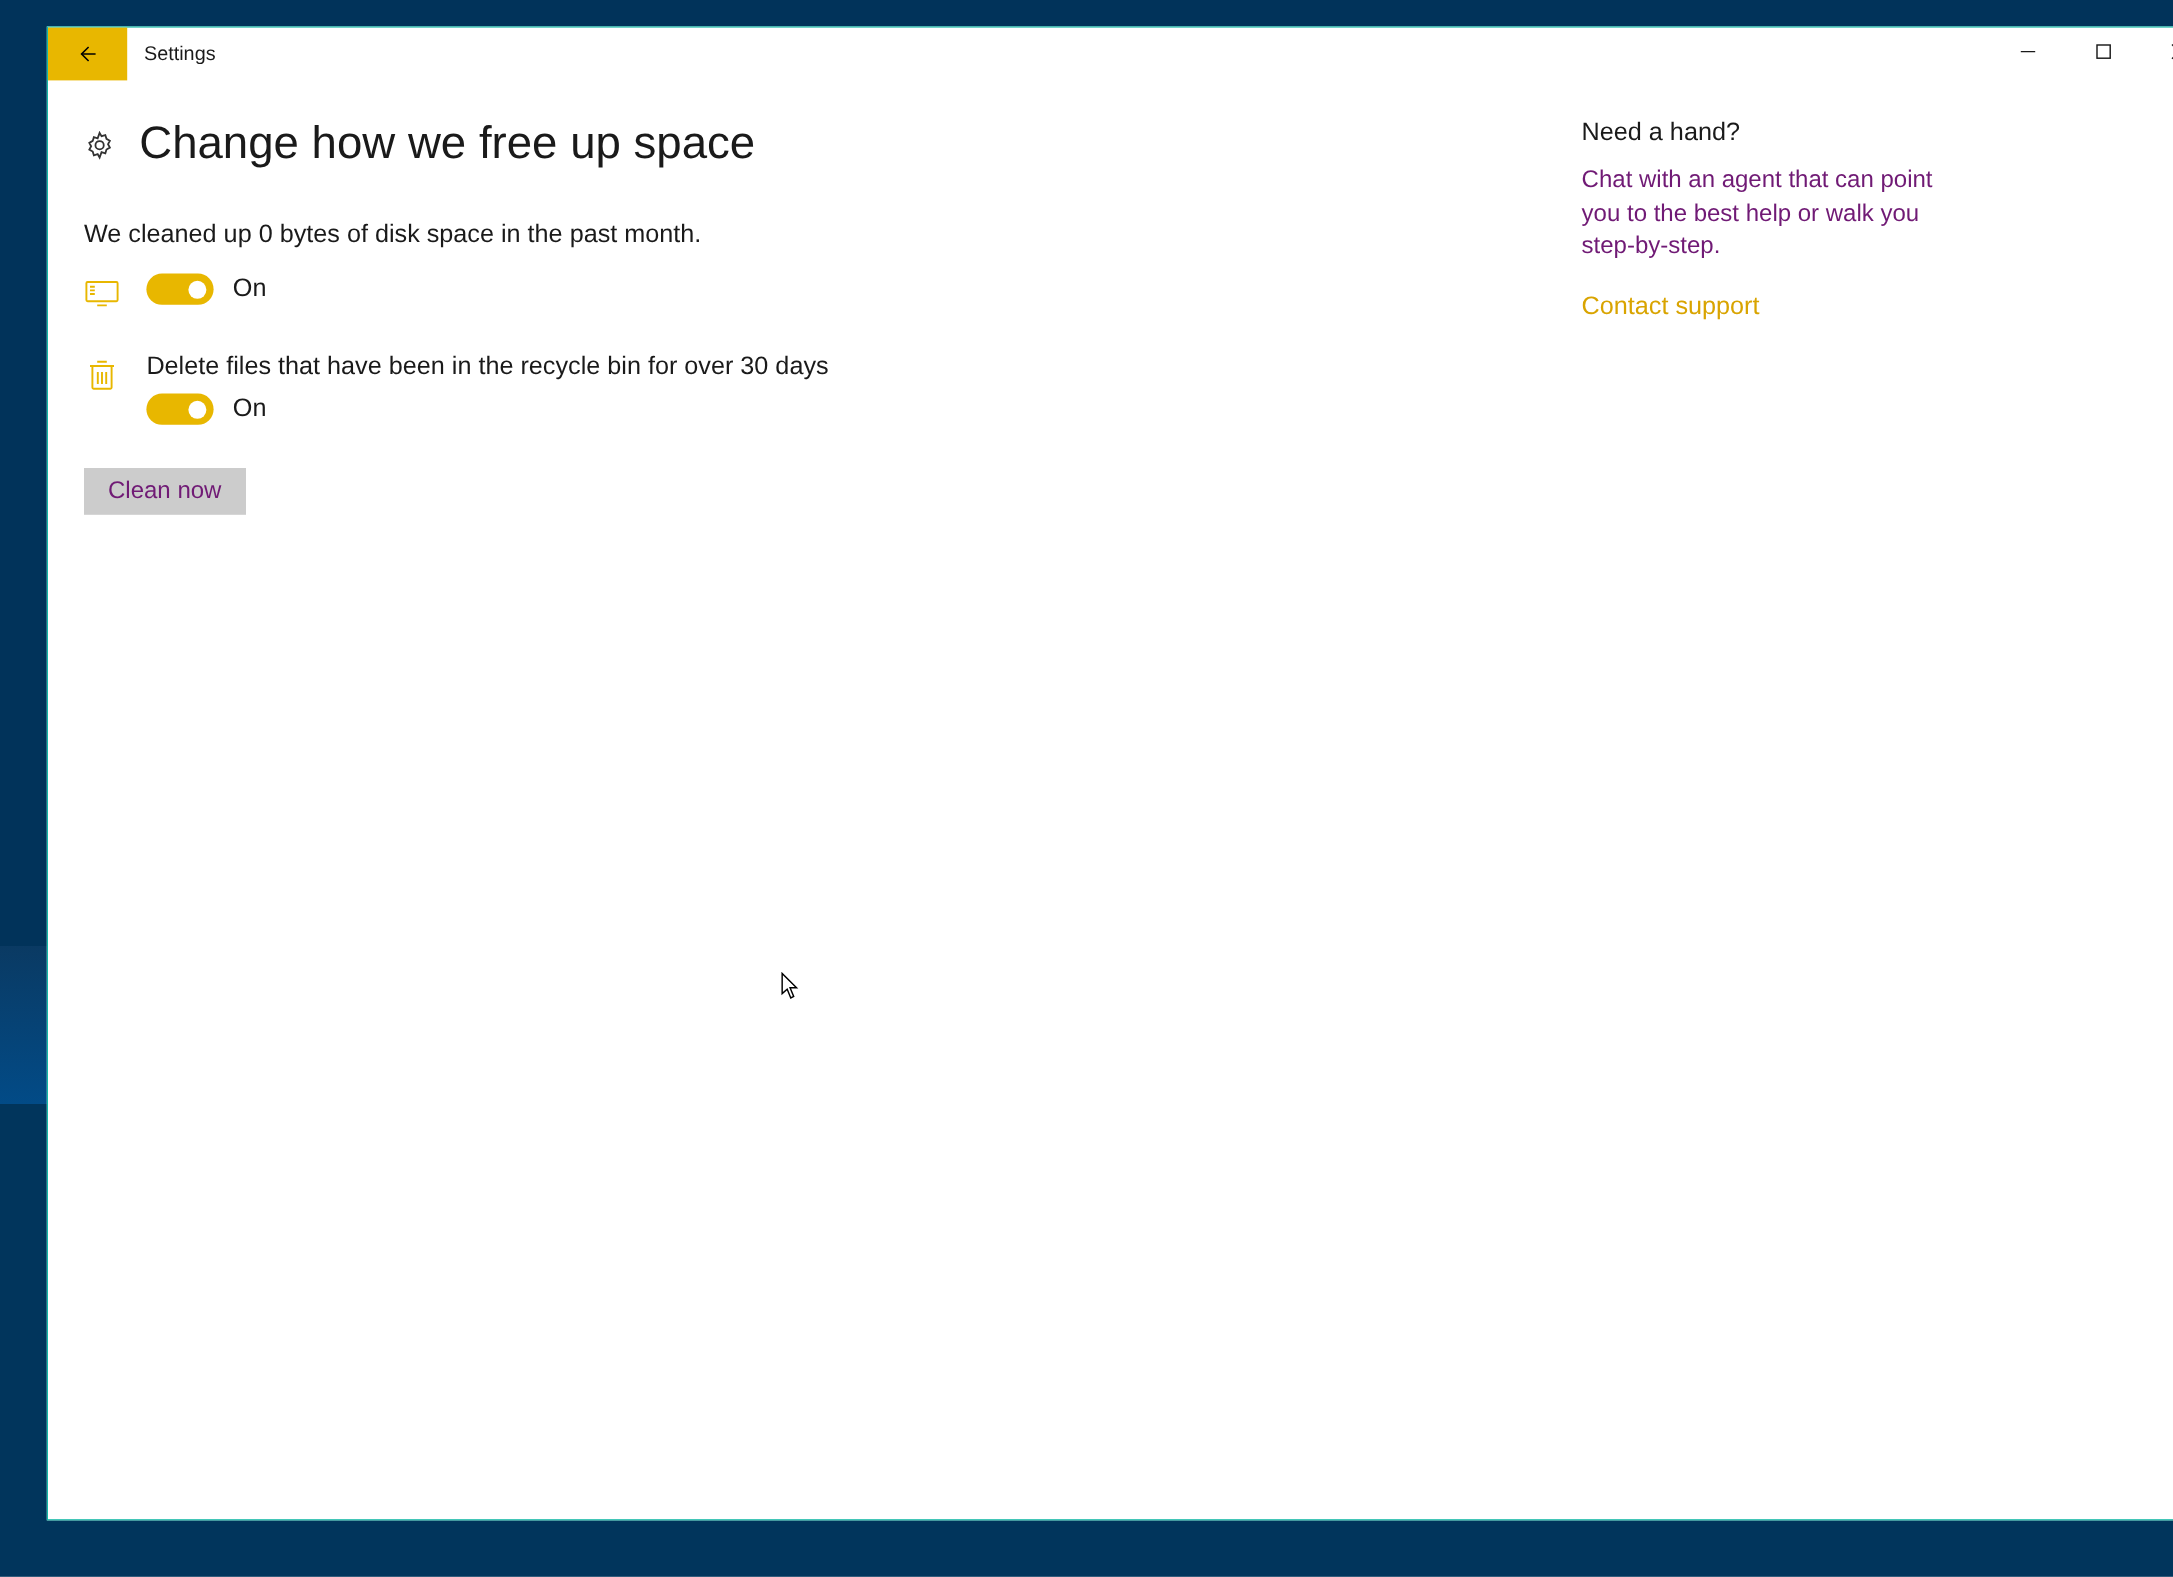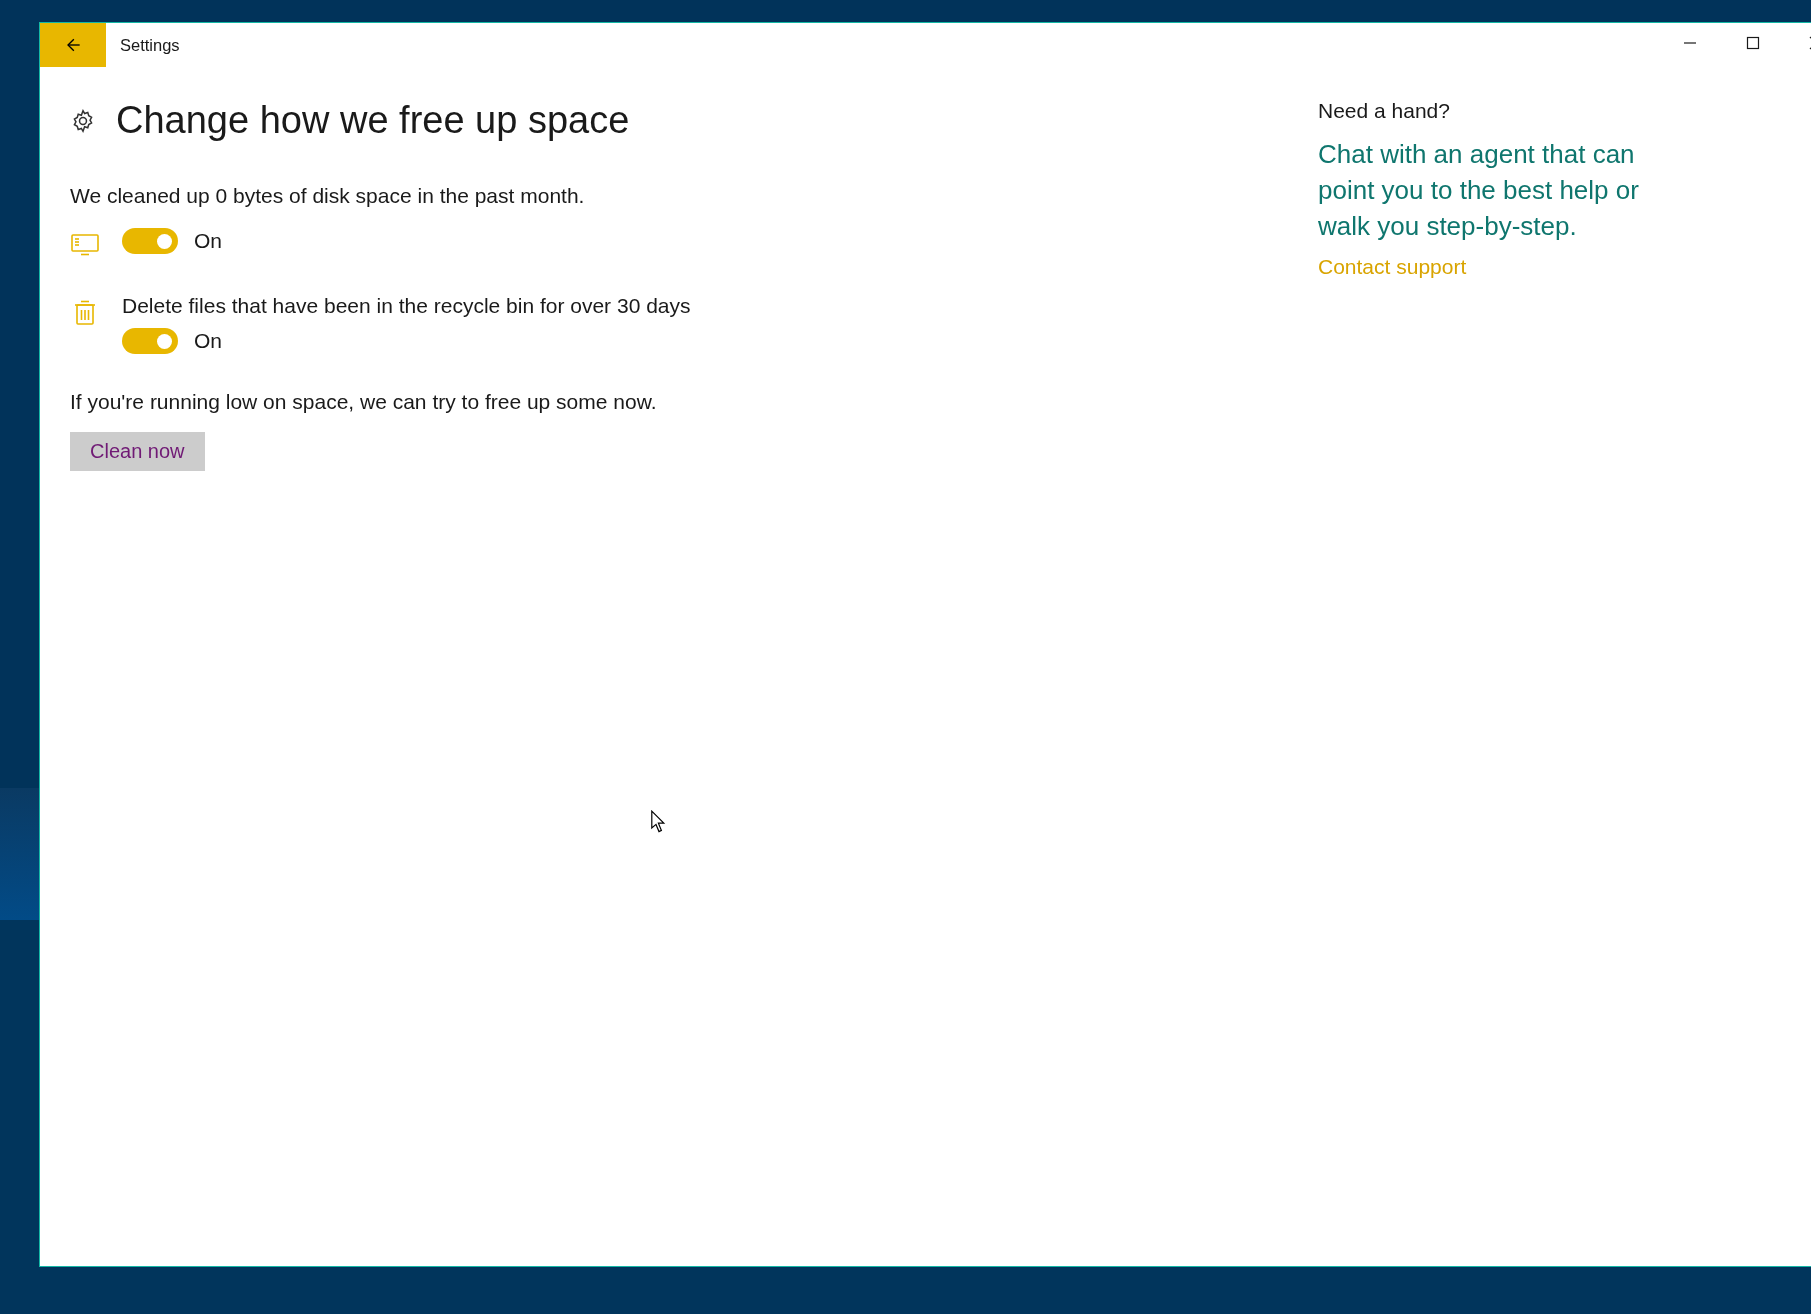--- a/index.html
+++ b/index.html
@@ -152,24 +152,24 @@
     .sidebar {
       width: 340px;
       padding-left: 18px;
     }
     .help-title {
       font-size: 21px;
       color: #1a1a1a;
       margin-bottom: 14px;
     }
     .help-desc {
-      font-size: 26px;
-      color: #0f766e;
+      font-size: 20px;
+      color: #701a75;
       line-height: 1.38;
-      margin-bottom: 10px;
+      margin-bottom: 24px;
     }
     .help-link {
       font-size: 21px;
       color: #d9a400;
       cursor: pointer;
     }
     .cursor {
       position: absolute;
       top: 810px;
       left: 650px;
@@ -256,21 +256,20 @@
           <div class="setting-label">Delete files that have been in the recycle bin for over 30 days</div>
           <div class="toggle-wrap">
             <div class="toggle">
               <div class="toggle-knob"></div>
             </div>
             <span class="toggle-state">On</span>
           </div>
         </div>
       </div>
 
-      <p class="section-desc">If you're running low on space, we can try to free up some now.</p>
       <button class="action-btn">Clean now</button>
     </div>
 
     <div class="sidebar">
       <div class="help-title">Need a hand?</div>
       <div class="help-desc">Chat with an agent that can point you to the best help or walk you step-by-step.</div>
       <div class="help-link">Contact support</div>
     </div>
   </div>
 </div>

